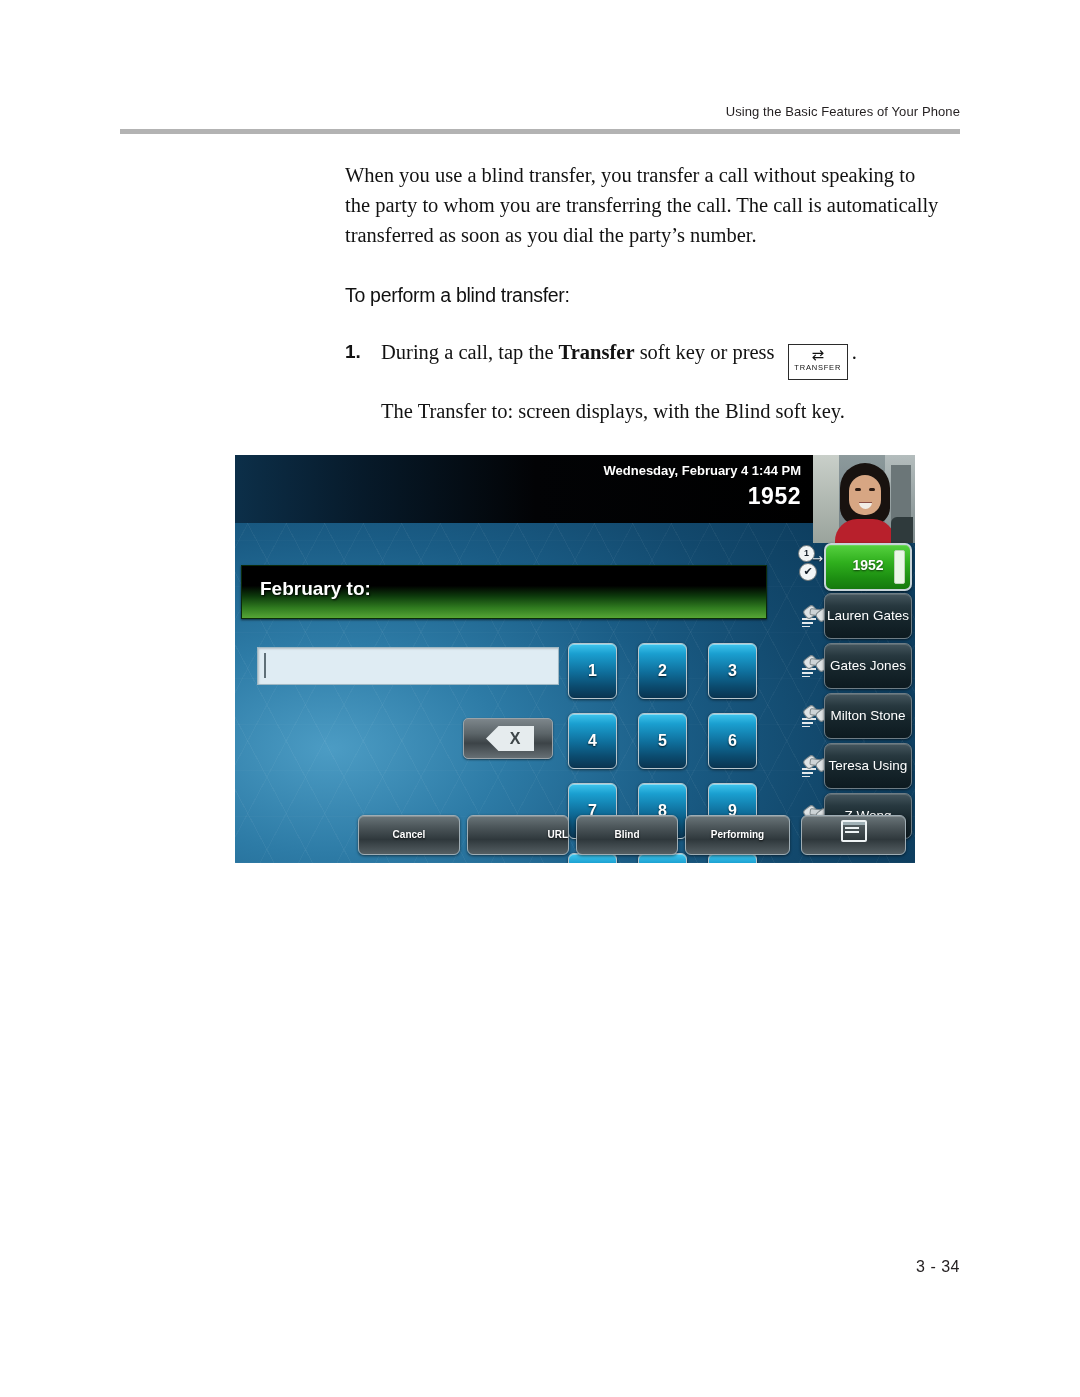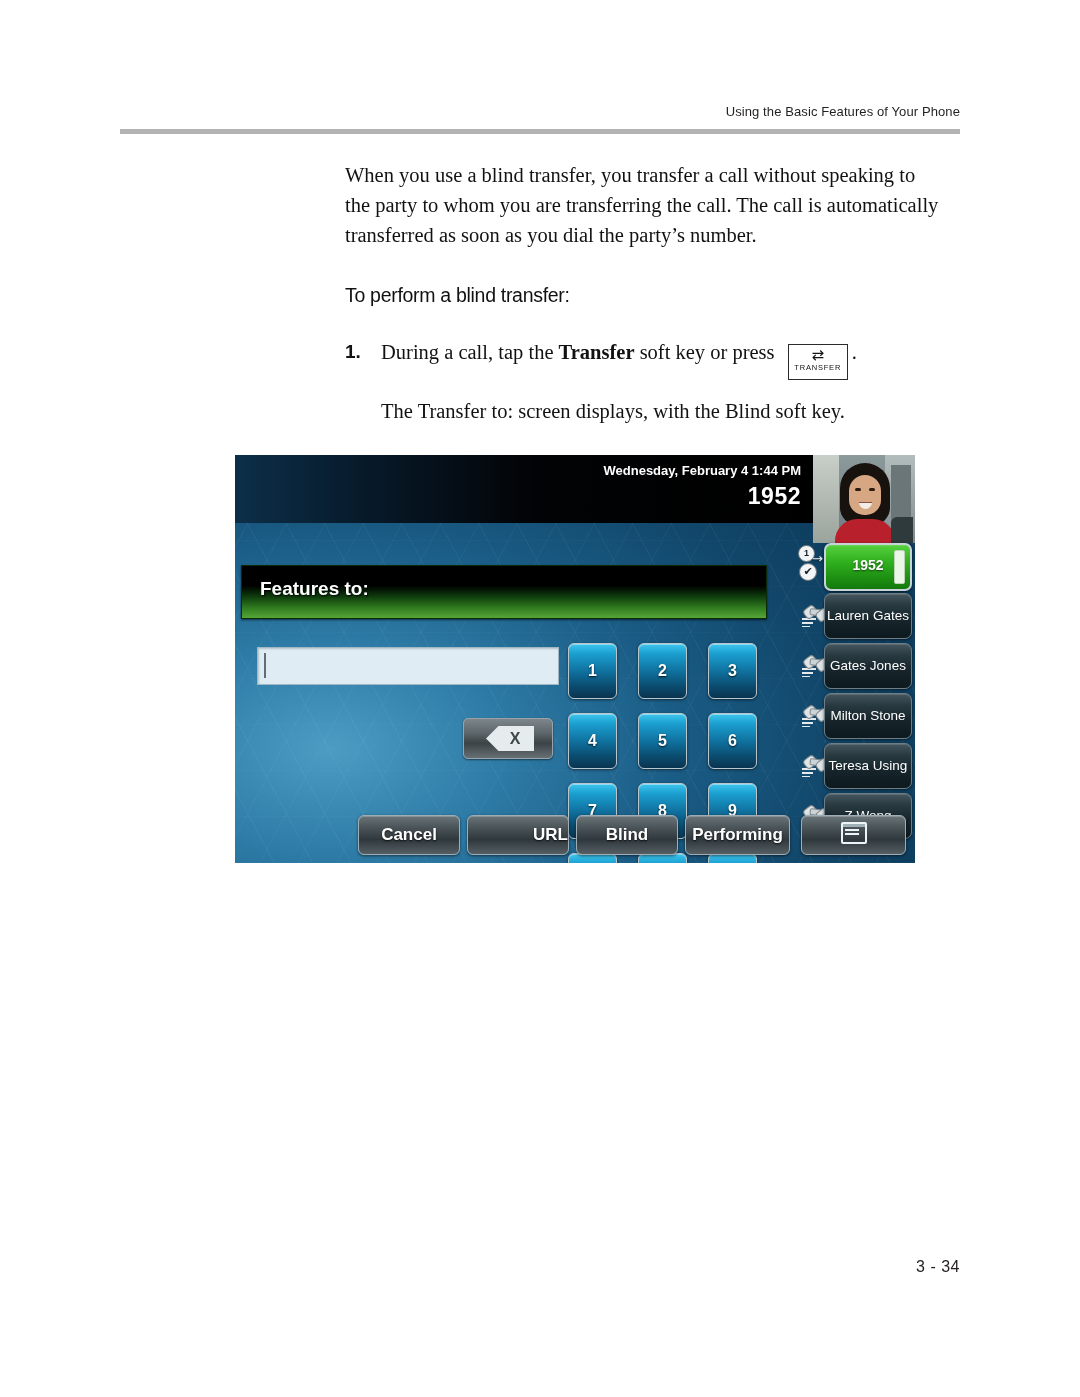--- a/index.html
+++ b/index.html
@@ -452,21 +452,21 @@
   }
   .softkey {
     position: absolute;
     top: 0;
     height: 38px;
     border-radius: 6px;
     border: 1px solid #9fadb4;
     background: linear-gradient(180deg, #6a7579 0%, #4b5559 30%, #2f383c 62%, #555f63 100%);
     color: #ffffff;
     font-family: "Liberation Sans", sans-serif;
-    font-size: 17px;
+    font-size: 10px;
     font-weight: bold;
     text-align: center;
     line-height: 38px;
     box-shadow: 0 1px 3px rgba(0,0,0,.55), inset 0 1px 0 rgba(255,255,255,.22);
     text-shadow: 0 1px 2px rgba(0,0,0,.8);
   }
   .softkey.icon-key .menu-glyph {
     display: inline-block;
     width: 22px;
     height: 18px;
@@ -525,21 +525,21 @@
     <div class="hair"></div>
     <div class="face"></div>
     <div class="eyeL"></div>
     <div class="eyeR"></div>
     <div class="mouth"></div>
     <div class="body"></div>
     <div class="chair"></div>
   </div>
 
   <div class="title-bar">
-    <div class="tb-text">Features to:</div>
+    <div class="tb-text">February to:</div>
   </div>
 
   <div class="entry-field">
     <div class="caret"></div>
     <span></span>
   </div>
 
   <div class="backspace">
     <div class="bs-glyph">X</div>
   </div>

